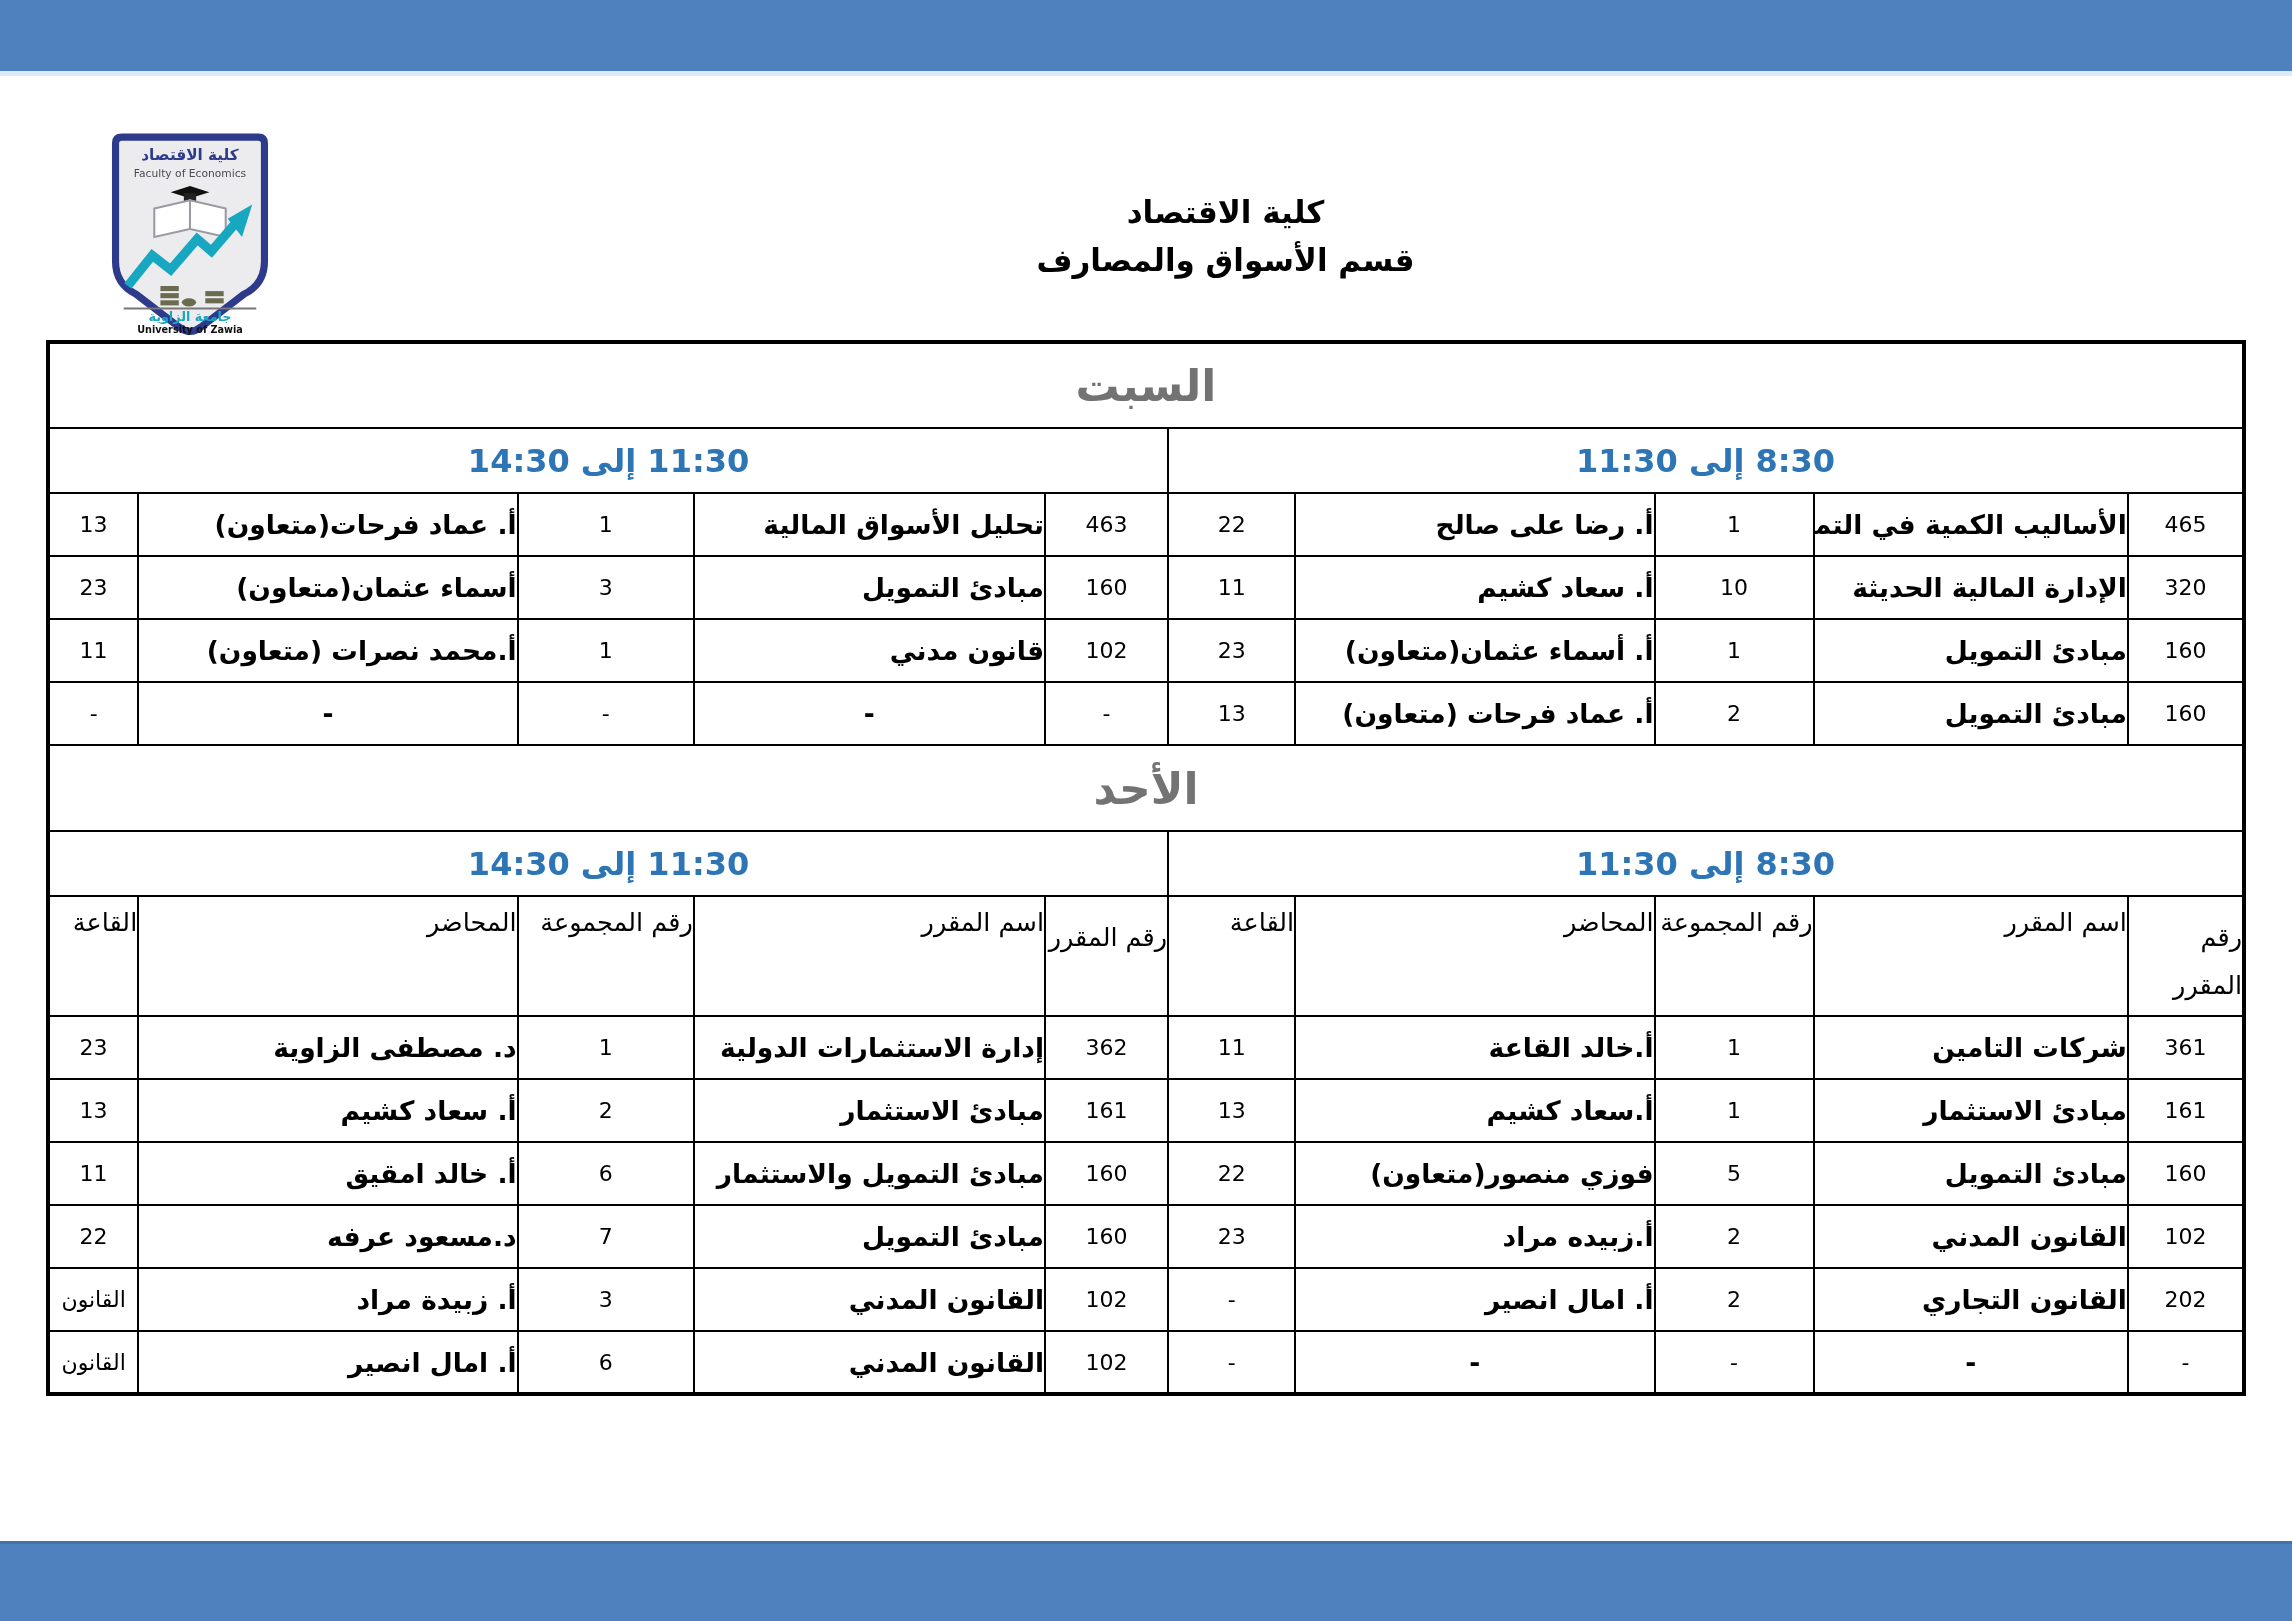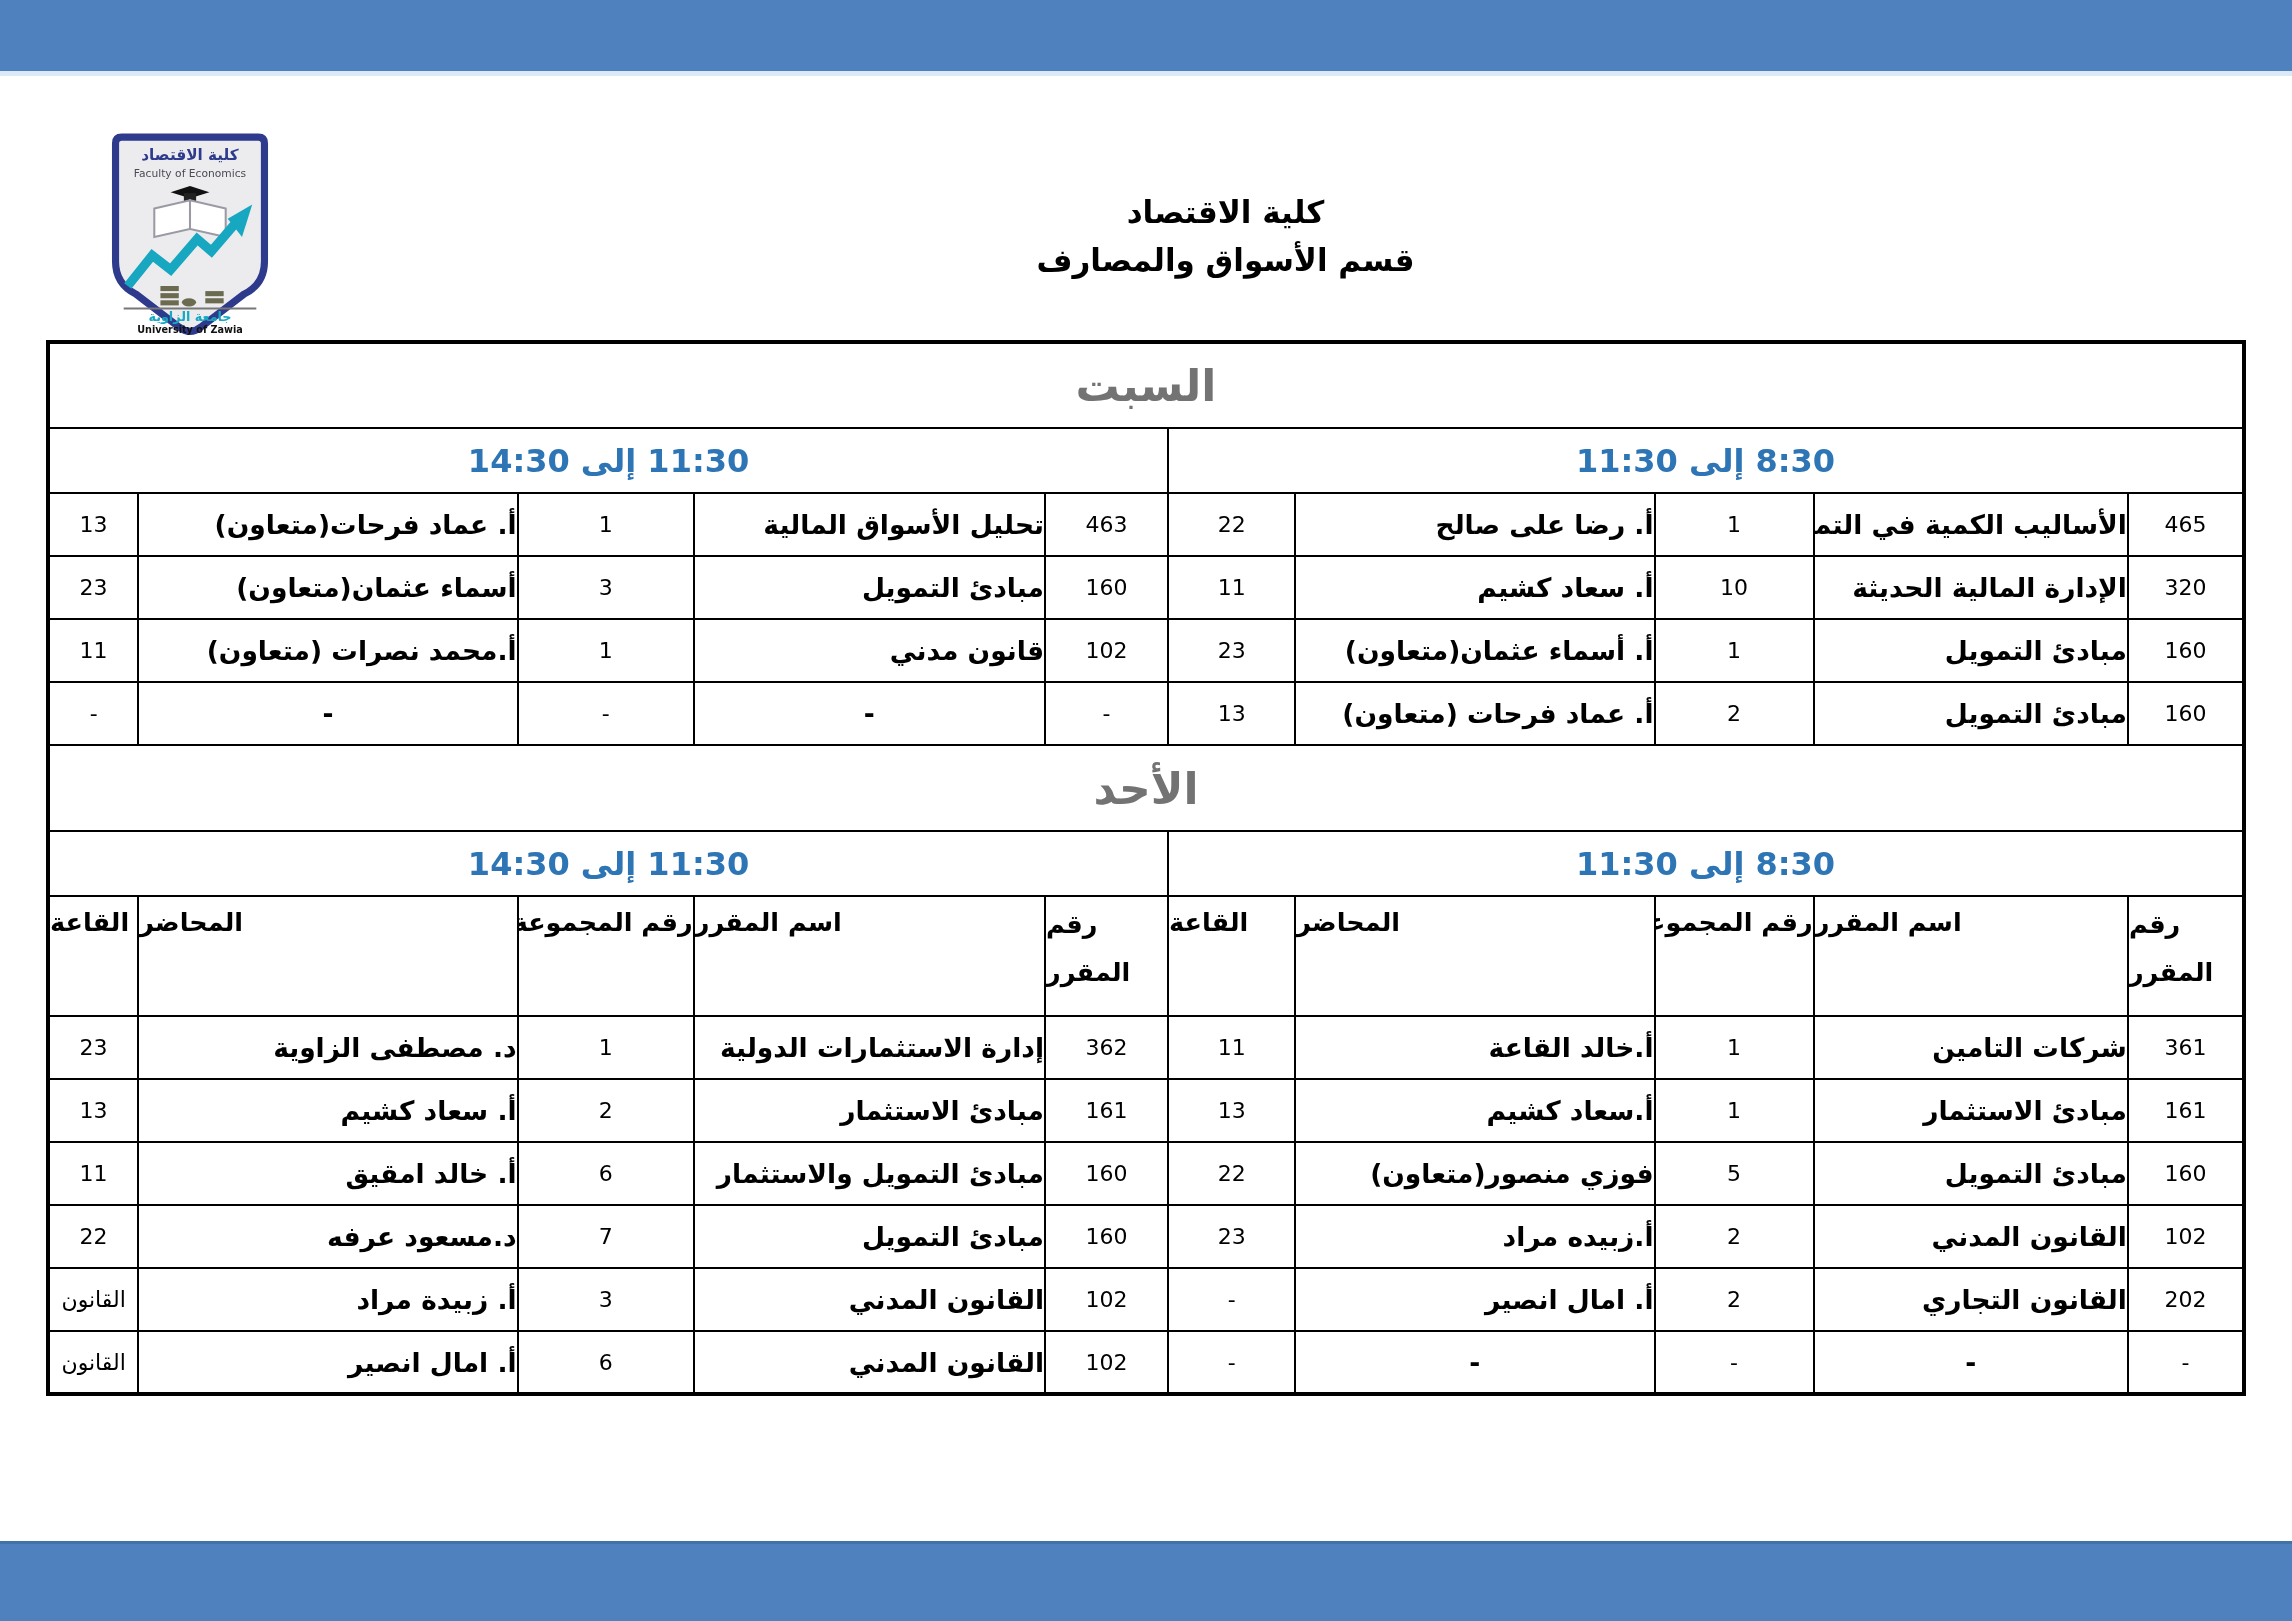--- a/index.html
+++ b/index.html
@@ -36,24 +36,24 @@
 
   td.day-cell {
     color:#737373; font-size:44px; font-weight:bold; text-align:center;
     vertical-align:middle;
   }
   td.time-cell {
     color:#2e75b6; font-size:32px; font-weight:bold; text-align:center;
     vertical-align:middle; white-space:nowrap;margin-top:26px;
   }
   th.col-head {
-    font-size:25.5px; font-weight:bold; text-align:left; vertical-align:top;
+    font-size:25.5px; font-weight:normal; text-align:right; vertical-align:top;
     padding-top:13.7px; line-height:2.0; white-space:nowrap;
   }
-  th.col-head.wrap { white-space:normal; line-height:1.9; padding-top:3px; }
+  th.col-head.wrap { white-space:normal; line-height:1.9; padding-top:16px; }
   td.c-num, td.c-group, td.c-room {
     font-size:22px; font-weight:normal; text-align:center; vertical-align:middle; white-space:nowrap;
   }
   td.c-name, td.c-lect {
     font-size:26.5px; font-weight:bold; text-align:right; vertical-align:middle;
     padding-right:15.7px; white-space:nowrap;
   }
   td.dash { text-align:center !important; padding-right:0 !important; }
 </style>
 </head>

